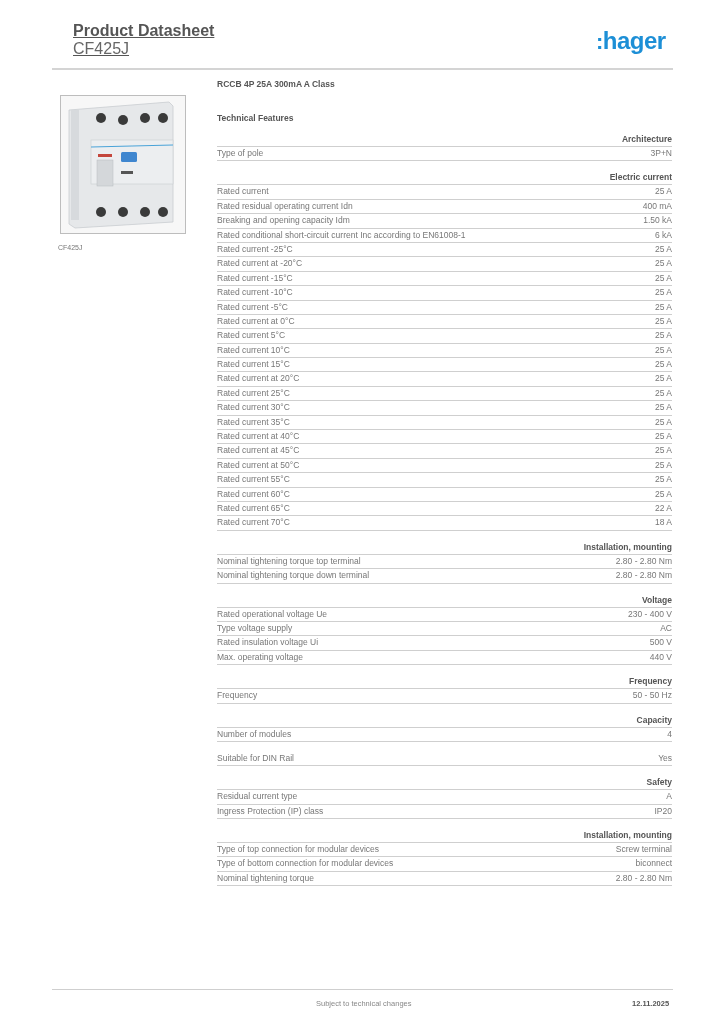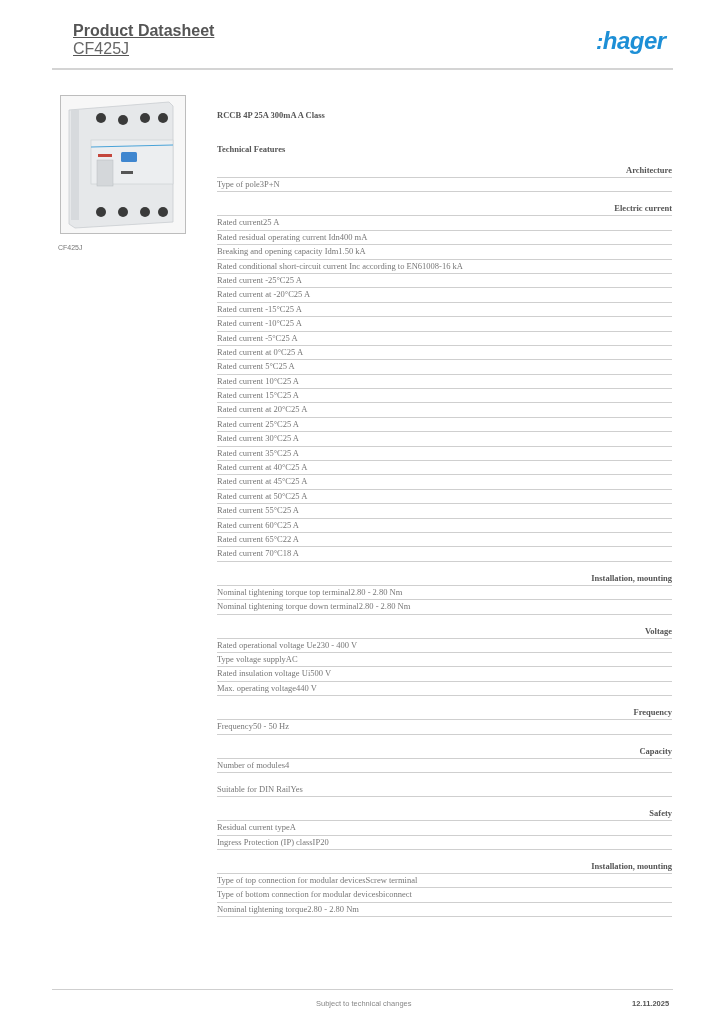--- a/index.html
+++ b/index.html
@@ -3,40 +3,40 @@
 <meta charset="utf-8">
 <style>
   html, body { margin: 0; padding: 0; background: #ffffff; }
   body {
     width: 724px; height: 1024px; position: relative; overflow: hidden;
     font-family: "Liberation Sans", sans-serif; color: #555;
   }
   .header { position: absolute; left: 73px; top: 22px; text-decoration: underline; }
   .doc-title { font-size: 16px; font-weight: bold; color: #555; line-height: 18px; }
   .doc-code { font-size: 16px; color: #666; line-height: 18px; }
-  .logo { position: absolute; left: 596px; top: 27px; font-size: 24px; font-weight: bold; color: #1d8fd6; letter-spacing: -0.5px; line-height: 28px; font-style: italic; }
+  .logo { position: absolute; left: 596px; top: 27px; font-size: 24px; font-weight: bold; color: #1d8fd6; letter-spacing: -0.5px; line-height: 28px; }
   .logo .dots { font-size: 22px; }
   .header-rule { position: absolute; left: 52px; top: 68px; width: 621px; height: 2px; background: #d4d4d4; }
 
   .product-image {
     position: absolute; left: 60px; top: 95px; width: 124px; height: 137px;
     border: 1px solid #bdbdbd; background: #fafafa;
   }
   .image-caption { position: absolute; left: 58px; top: 244px; font-size: 7px; color: #777; }
 
-  .specs { position: absolute; left: 217px; top: 108px; width: 455px; font-family: Liberation Serif, serif; }
+  .specs { position: absolute; left: 217px; top: 77px; width: 455px; }
   .product-name { font-size: 8.5px; font-weight: bold; color: #555; height: 14px; line-height: 14px; margin-bottom: 20px; }
   .features-title { font-size: 8.5px; font-weight: bold; color: #555; height: 14px; line-height: 14px; margin-bottom: 8px; }
   .section { margin-bottom: 10px; }
   .section-title {
     font-size: 8.5px; font-weight: bold; color: #555; height: 13px; line-height: 13px;
     border-bottom: 1.3px solid #cfcfcf; padding-bottom: 0px; text-align: right;
   }
   .row {
-    display: flex; font-size: 8.5px; color: #777;
+    display: flex; justify-content: space-between; font-size: 8.5px; color: #777;
     height: 13.4px; line-height: 13.4px; border-bottom: 1.3px solid #cfcfcf;
   }
   .row .val { text-align: right; }
 
   .footer-rule { position: absolute; left: 52px; top: 989px; width: 621px; height: 1px; background: #cfcfcf; }
   .footer-note { position: absolute; left: 316px; top: 999px; font-size: 7.5px; color: #888; }
   .footer-date { position: absolute; left: 632px; top: 999px; font-size: 7.5px; font-weight: bold; color: #555; }
 </style>
 </head>
 <body>

